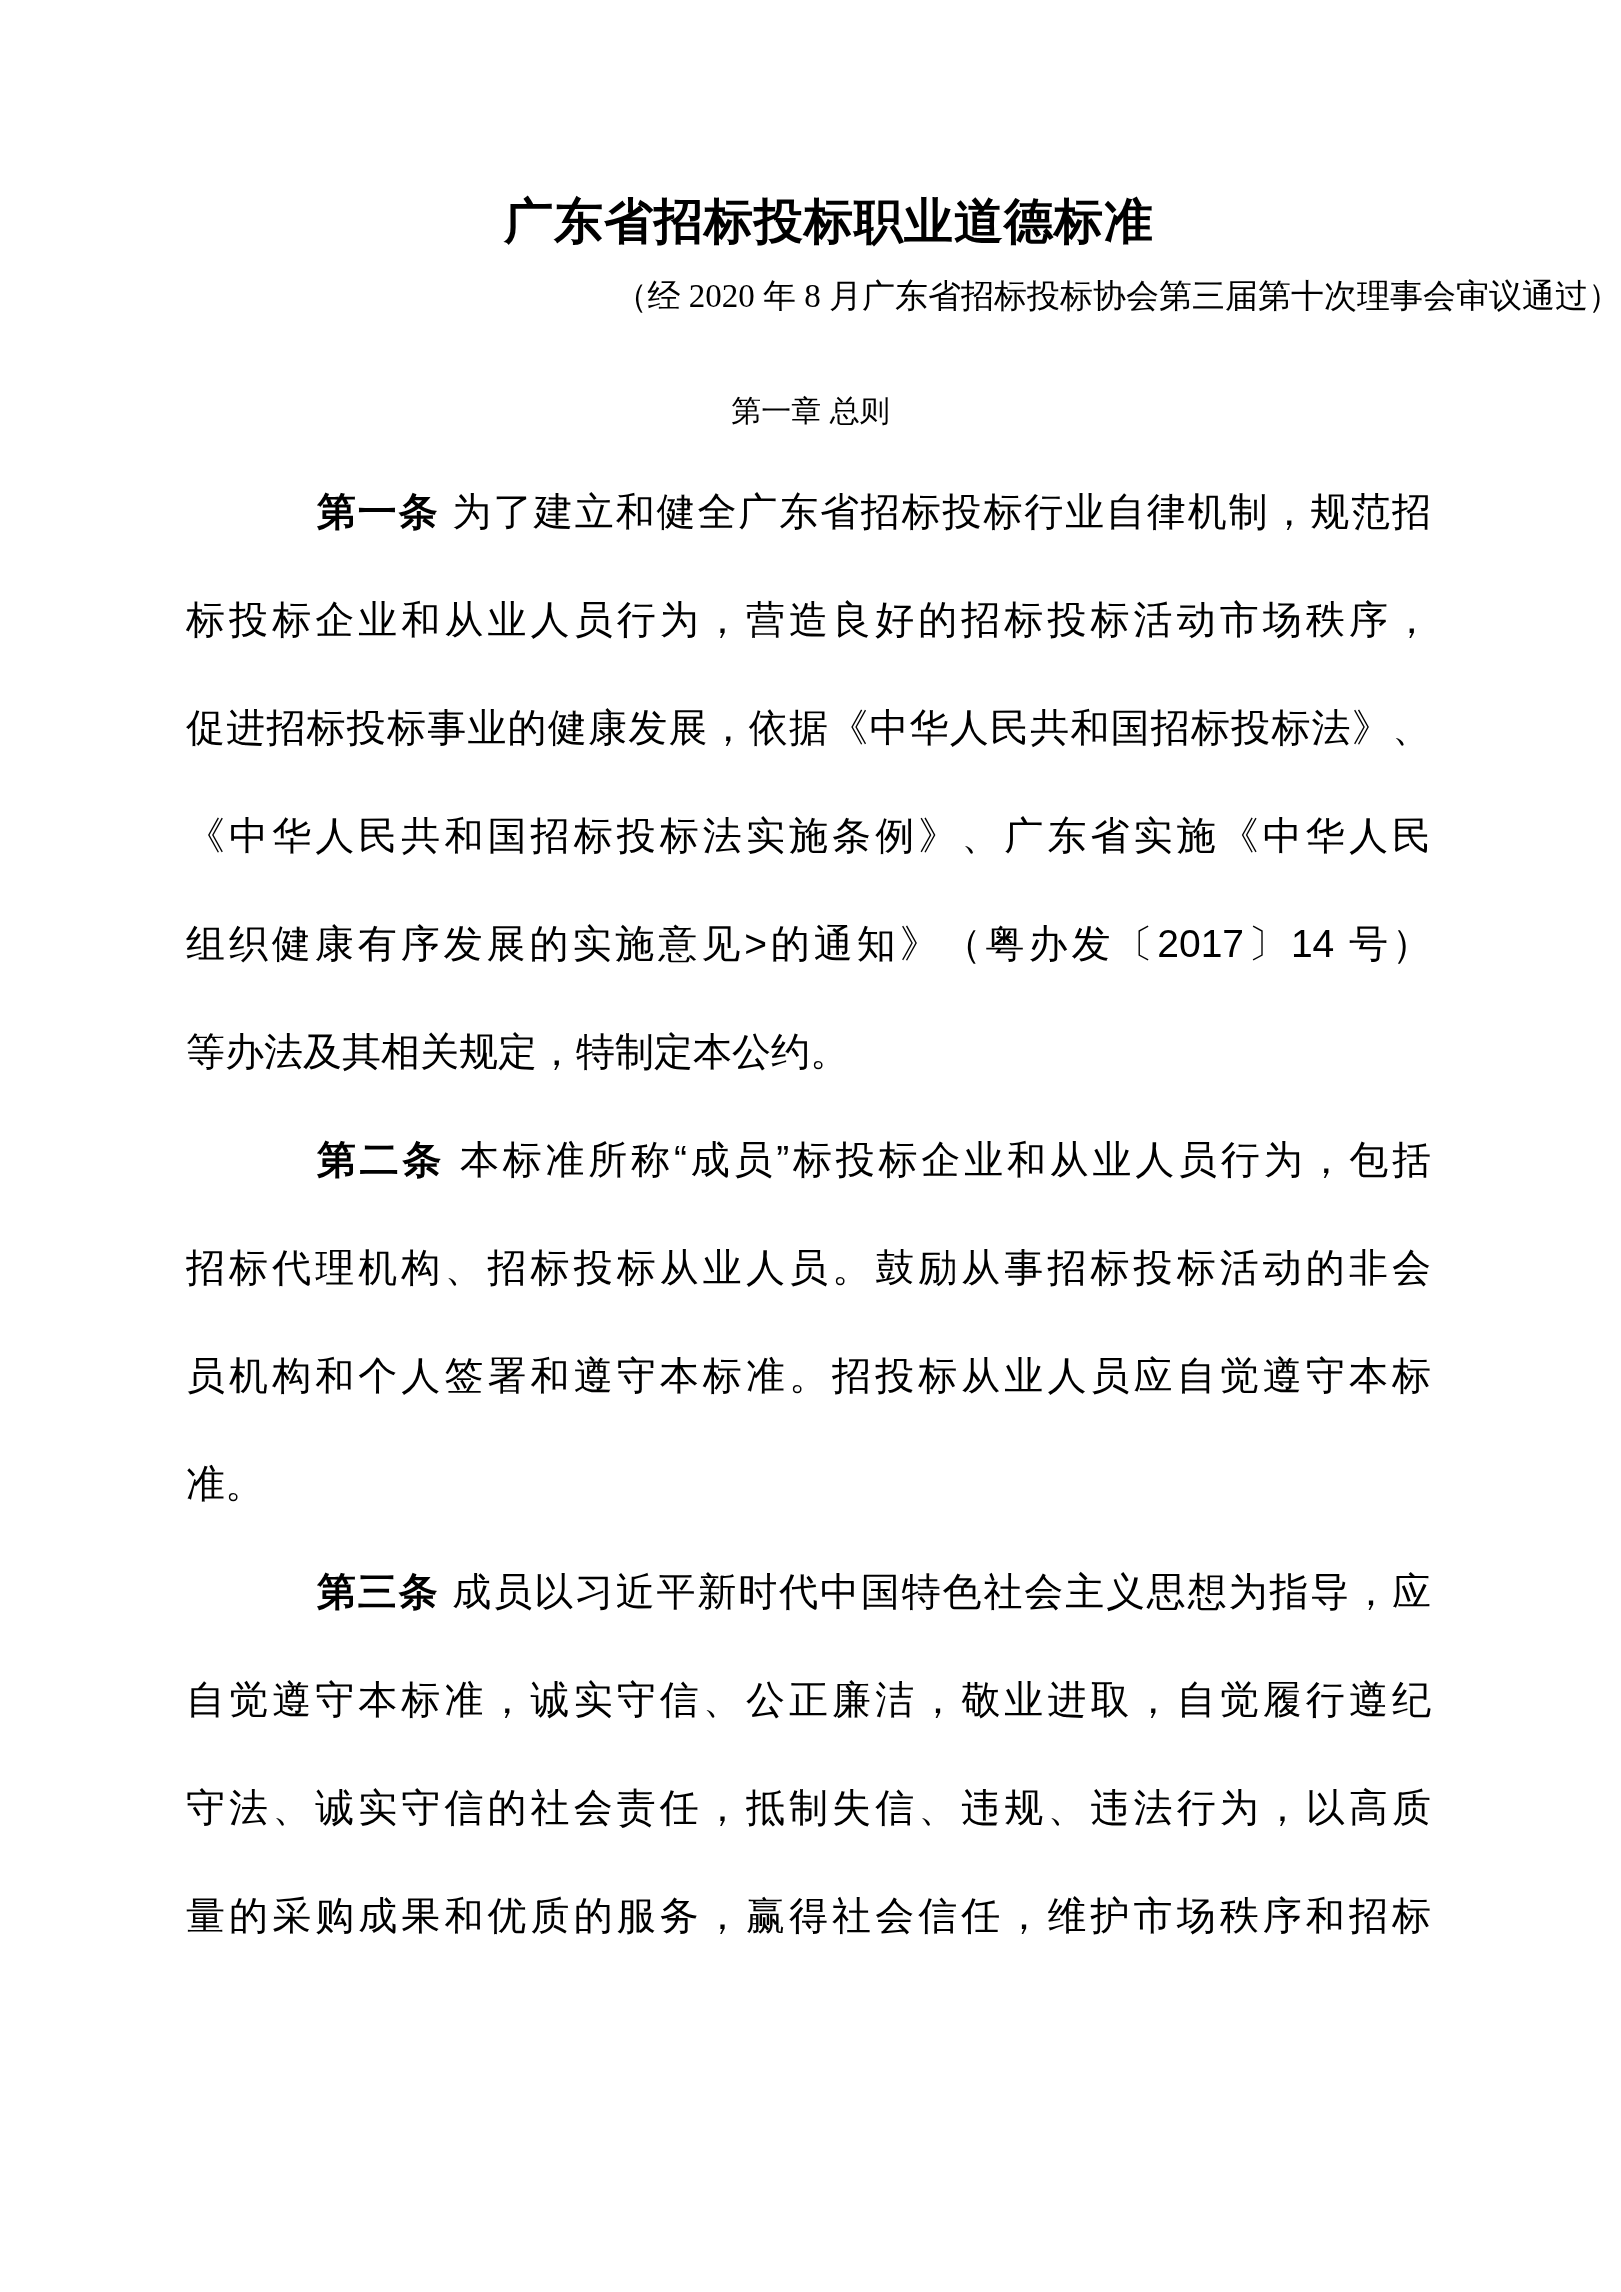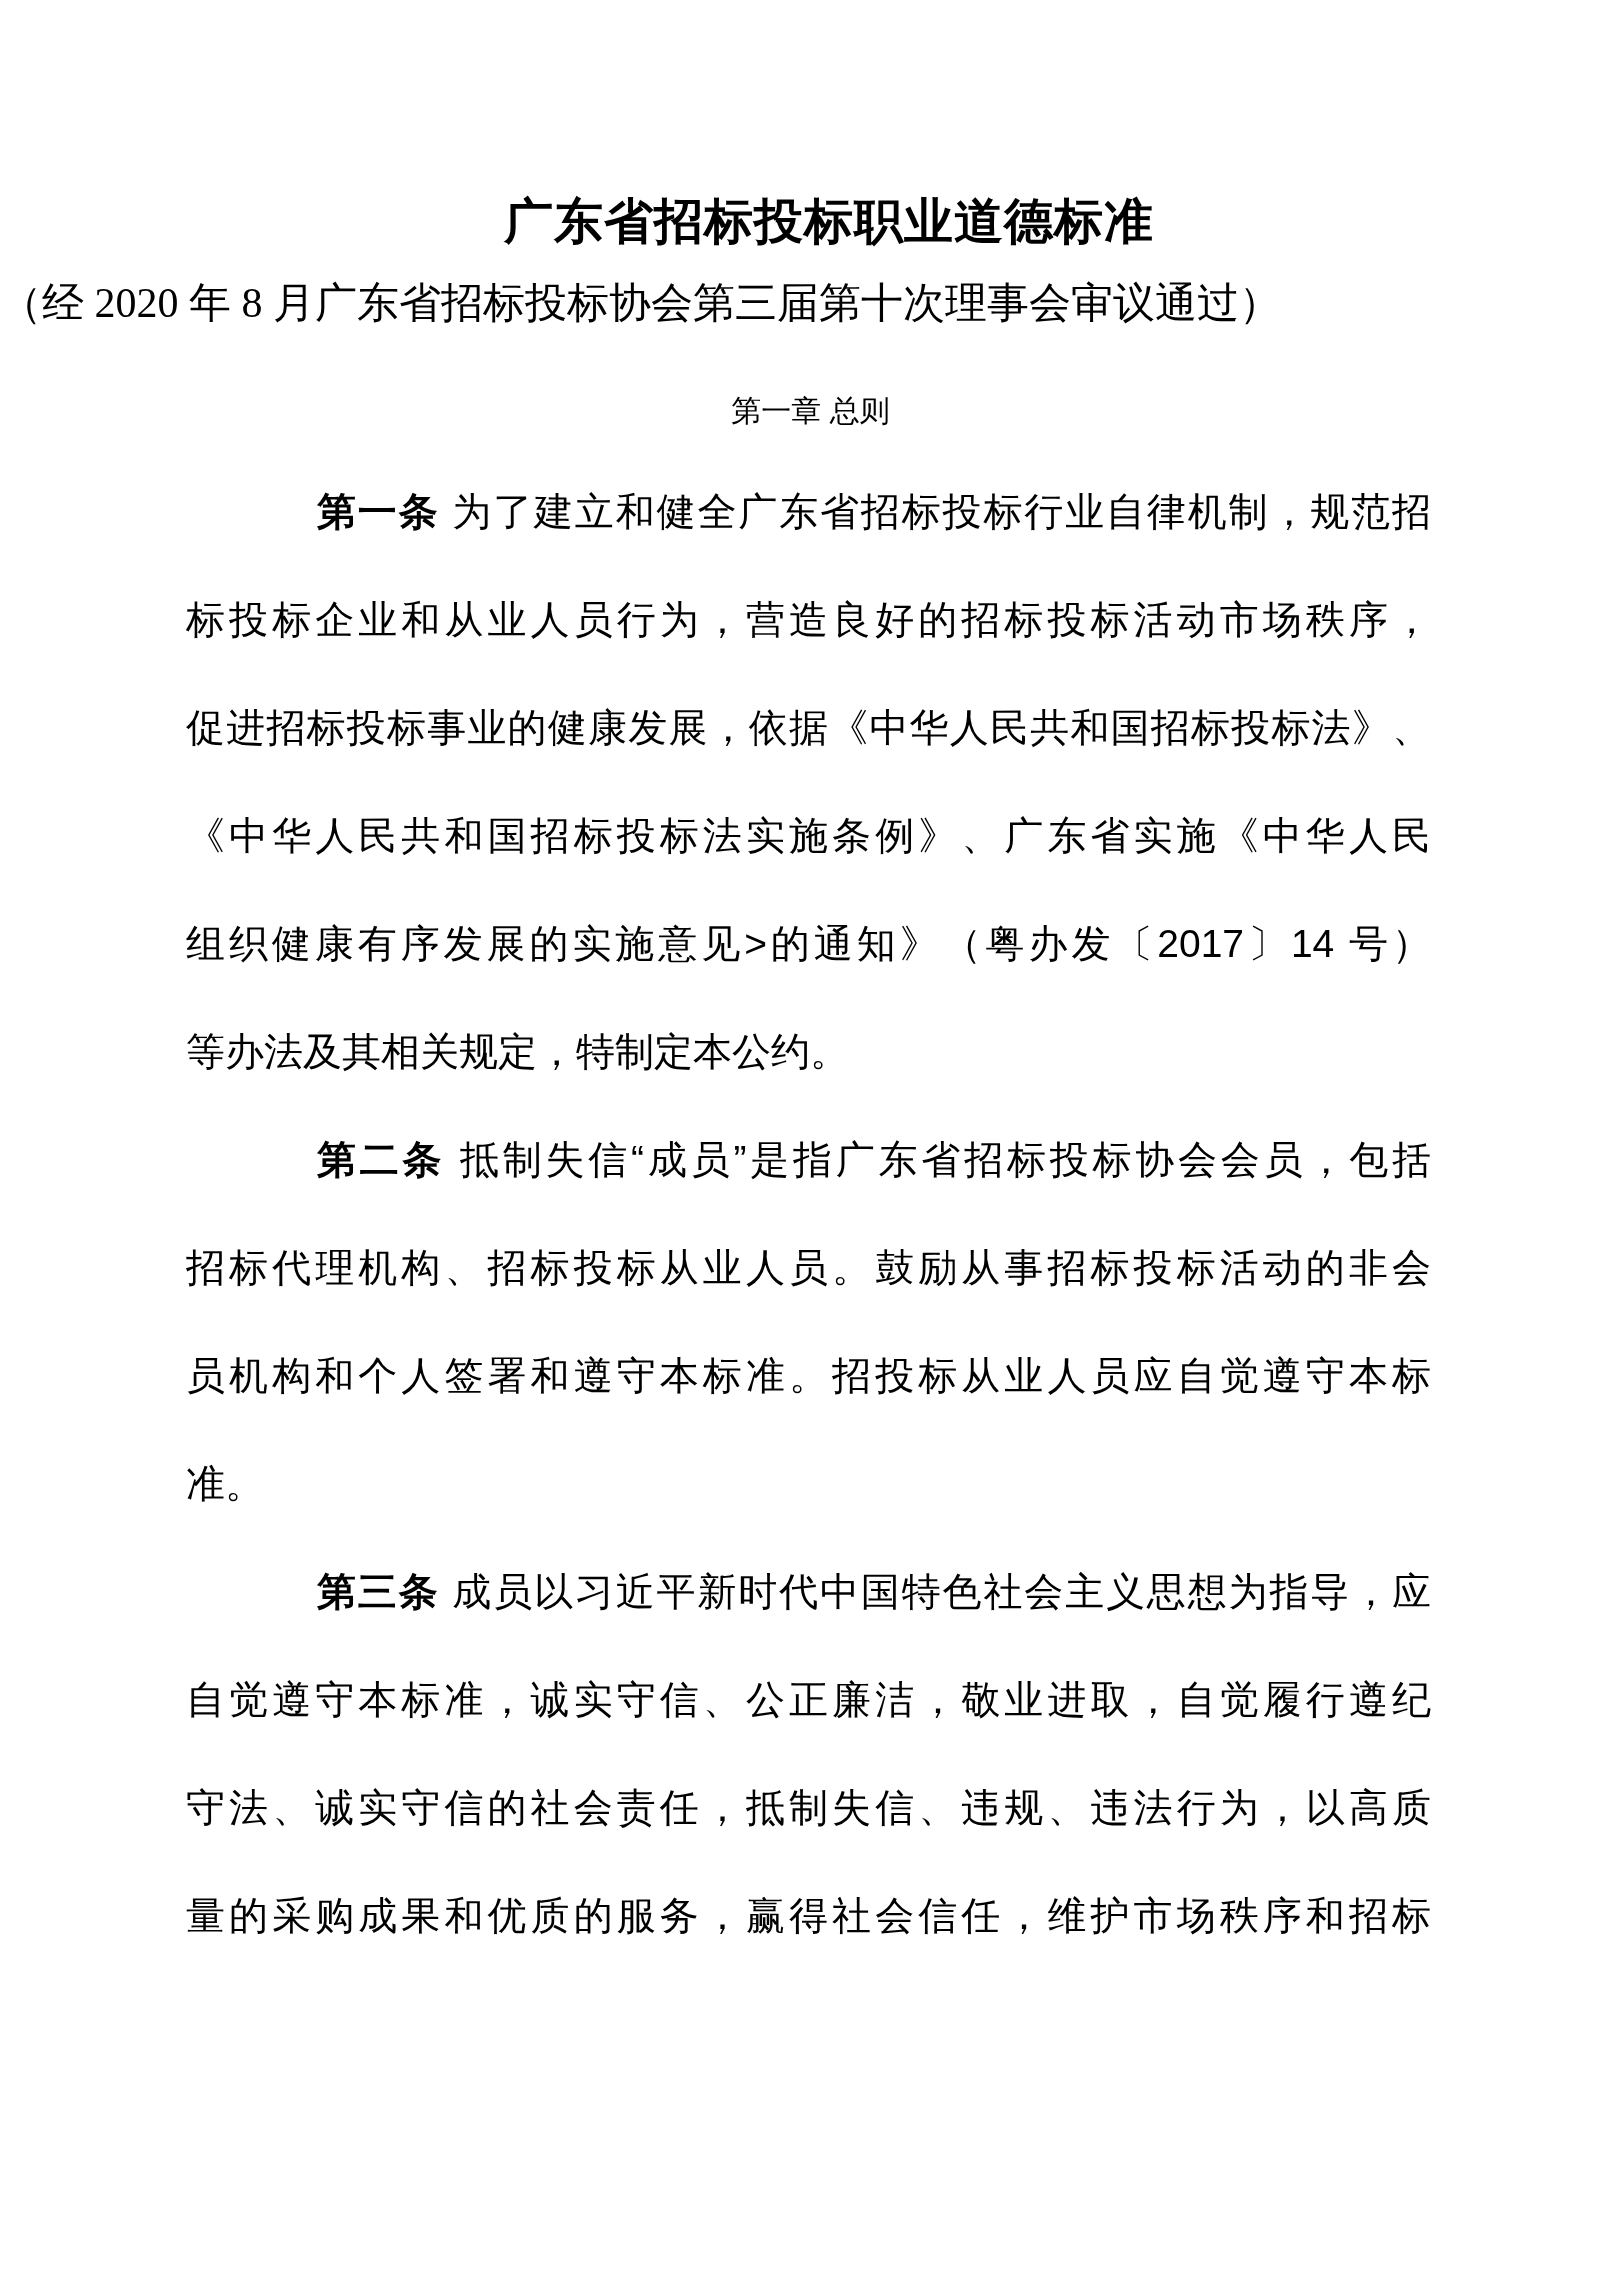--- a/index.html
+++ b/index.html
@@ -23,26 +23,26 @@
     right: 0;
     text-align: center;
     font-size: 49px;
     font-weight: bold;
     line-height: 59px;
     letter-spacing: 1px;
     padding-left: 37px;
   }
   .doc-subtitle {
     position: absolute;
-    top: 275px;
+    top: 268px;
     left: 0;
     right: 0;
-    text-align: left;
+    text-align: right;
     font-family: "Liberation Serif", serif;
-    font-size: 42px;
+    font-size: 33px;
     line-height: 57px;
   }
   .chapter-heading {
     position: absolute;
     top: 382px;
     left: 0;
     right: 0;
     text-align: center;
     font-size: 30px;
     font-weight: normal;
@@ -87,21 +87,21 @@
 
   <div class="doc-body">
 
     <div class="line first-line"><span class="article-label">第一条</span> <span>为了建立和健全广东省招标投标行业自律机制，规范招</span></div>
     <div class="line">标投标企业和从业人员行为，营造良好的招标投标活动市场秩序，</div>
     <div class="line">促进招标投标事业的健康发展，依据《中华人民共和国招标投标法》、</div>
     <div class="line">《中华人民共和国招标投标法实施条例》、广东省实施《中华人民</div>
     <div class="line">组织健康有序发展的实施意见&gt;的通知》（粤办发〔2017〕14 号）</div>
     <div class="line para-end">等办法及其相关规定，特制定本公约。</div>
 
-    <div class="line first-line"><span class="article-label">第二条</span> <span>抵制失信“成员”是指广东省招标投标协会会员，包括</span></div>
+    <div class="line first-line"><span class="article-label">第二条</span> <span>本标准所称“成员”标投标企业和从业人员行为，包括</span></div>
     <div class="line">招标代理机构、招标投标从业人员。鼓励从事招标投标活动的非会</div>
     <div class="line">员机构和个人签署和遵守本标准。招投标从业人员应自觉遵守本标</div>
     <div class="line para-end">准。</div>
 
     <div class="line first-line"><span class="article-label">第三条</span> <span>成员以习近平新时代中国特色社会主义思想为指导，应</span></div>
     <div class="line">自觉遵守本标准，诚实守信、公正廉洁，敬业进取，自觉履行遵纪</div>
     <div class="line">守法、诚实守信的社会责任，抵制失信、违规、违法行为，以高质</div>
     <div class="line">量的采购成果和优质的服务，赢得社会信任，维护市场秩序和招标</div>
 
   </div>

